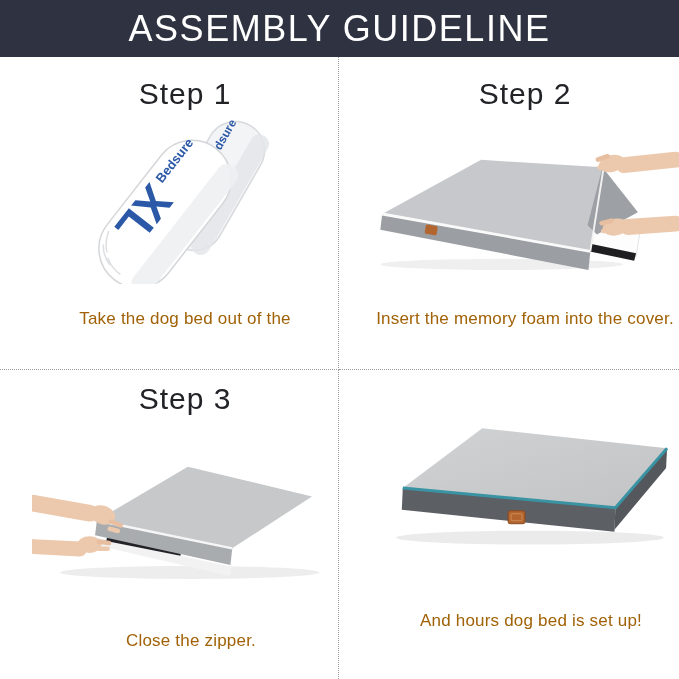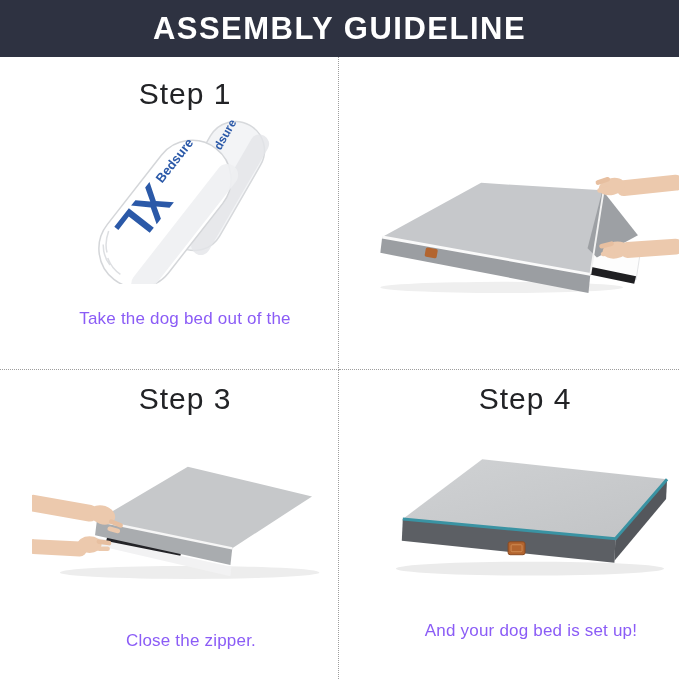--- a/index.html
+++ b/index.html
@@ -5,38 +5,38 @@
   html,body{margin:0;padding:0;background:#fff;}
   .page{
     width:679px;height:679px;position:relative;background:#ffffff;
     font-family:"Liberation Sans",sans-serif;overflow:hidden;
     margin:0 auto;
   }
   .banner{
     height:57px;background:#2e3241;display:flex;align-items:center;justify-content:center;
   }
   .banner-title{
-    color:#ffffff;font-size:31px;font-weight:700;letter-spacing:1.5px;
+    color:#ffffff;font-size:36px;font-weight:400;letter-spacing:1.5px;
   }
   .content{
     display:grid;grid-template-columns:339px 340px;grid-template-rows:313px 309px;
   }
   .quad{display:flex;flex-direction:column;align-items:center;box-sizing:border-box;padding-left:32px;}
   .q1{border-right:1px dotted #9d9d9d;border-bottom:1px dotted #9d9d9d;}
   .q2{border-bottom:1px dotted #9d9d9d;}
   .q3{border-right:1px dotted #9d9d9d;}
   .row1{padding-top:20px;}
   .row2{padding-top:12px;gap:18px;}
   .step-title{
     font-size:30px;font-weight:500;color:#222326;letter-spacing:1px;line-height:1.15;
     text-align:center;
   }
   .illo{flex:1;display:flex;align-items:center;justify-content:center;width:100%;}
   .caption{
-    text-align:center;font-size:17px;color:#8b5cf6;line-height:1.5;letter-spacing:.2px;
+    text-align:center;font-size:17px;color:#a16207;line-height:1.5;letter-spacing:.2px;
   }
   .row1 .caption-wrap{height:80px;display:flex;align-items:flex-start;justify-content:center;}
   .row2 .caption-wrap{height:88px;display:flex;align-items:flex-start;justify-content:center;margin-left:12px;}
   .caption span{display:block;}
   svg text{font-family:"Liberation Sans",sans-serif;}
 </style>
 </head>
 <body>
 
 <div class="page">
@@ -77,20 +77,21 @@
         </svg>
       </div>
       <div class="caption-wrap">
         <p class="caption">
           <span>Take the dog bed out of the</span>
         </p>
       </div>
     </section>
 
     <section class="quad q2 row1">
+      <div class="step-title">Step 2</div>
       <div class="illo">
         <svg width="330" height="162" viewBox="0 0 330 162">
           <ellipse cx="140" cy="150" rx="130" ry="6" fill="#efefef"></ellipse>
 
           <g>
             <polygon points="226,92 288,116 284,142 230,132" fill="#fdfdfd" stroke="#e1e2e4" stroke-width="1"></polygon>
           </g>
 
           <polygon points="226,126 284,138 282,146 224,134" fill="#1f1f22"></polygon>
 
@@ -113,20 +114,25 @@
           </g>
 
           <g>
             <rect x="266" y="102" width="68" height="17" rx="8" fill="#ecc9ad" transform="rotate(-4 266 102)"></rect>
             <ellipse cx="262" cy="110" rx="14" ry="9" fill="#ecc9ad" transform="rotate(-10 262 110)"></ellipse>
             <rect x="244" y="104" width="16" height="5" rx="2.5" fill="#e7bfa0" transform="rotate(-14 244 104)"></rect>
             <rect x="246" y="112" width="15" height="5" rx="2.5" fill="#ecc9ad" transform="rotate(-6 246 112)"></rect>
           </g>
         </svg>
       </div>
+      <div class="caption-wrap">
+        <p class="caption">
+          <span>Insert the memory foam into the cover.</span>
+        </p>
+      </div>
     </section>
 
     <section class="quad q3 row2">
       <div class="step-title">Step 3</div>
       <div class="illo">
         <svg width="330" height="158" viewBox="0 0 330 158">
           <ellipse cx="170" cy="142" rx="140" ry="7" fill="#ededed"></ellipse>
 
           <polygon points="68,104 215,136 214,146 66,112" fill="#f2f2f3"></polygon>
 
@@ -154,21 +160,20 @@
         </svg>
       </div>
       <div class="caption-wrap">
         <p class="caption">
           <span>Close the zipper.</span>
         </p>
       </div>
     </section>
 
     <section class="quad q4 row2">
-      <div class="step-title">Step 4</div>
       <div class="illo">
         <svg width="310" height="148" viewBox="0 0 310 148">
           <defs>
             <linearGradient id="topGrad" x1="0" y1="0" x2="1" y2="1">
               <stop offset="0" stop-color="#d0d2d4"></stop>
               <stop offset="1" stop-color="#c1c3c5"></stop>
             </linearGradient>
           </defs>
           <ellipse cx="160" cy="134" rx="135" ry="7" fill="#ebebeb"></ellipse>
 
@@ -180,19 +185,19 @@
           <polyline points="32,84 246,104 298,44" fill="none" stroke="#3a93a3" stroke-width="3"></polyline>
 
           <g>
             <rect x="138" y="107" width="17" height="13" rx="2" fill="#b3652f" stroke="#8a4a20" stroke-width="1"></rect>
             <rect x="141" y="110" width="11" height="7" rx="1" fill="none" stroke="#d08a52" stroke-width="1"></rect>
           </g>
         </svg>
       </div>
       <div class="caption-wrap">
         <p class="caption">
-          <span>And your dog bed is set up!</span>
+          <span>And hours dog bed is set up!</span>
         </p>
       </div>
     </section>
 
   </div>
 </div>
 
 </body></html>

